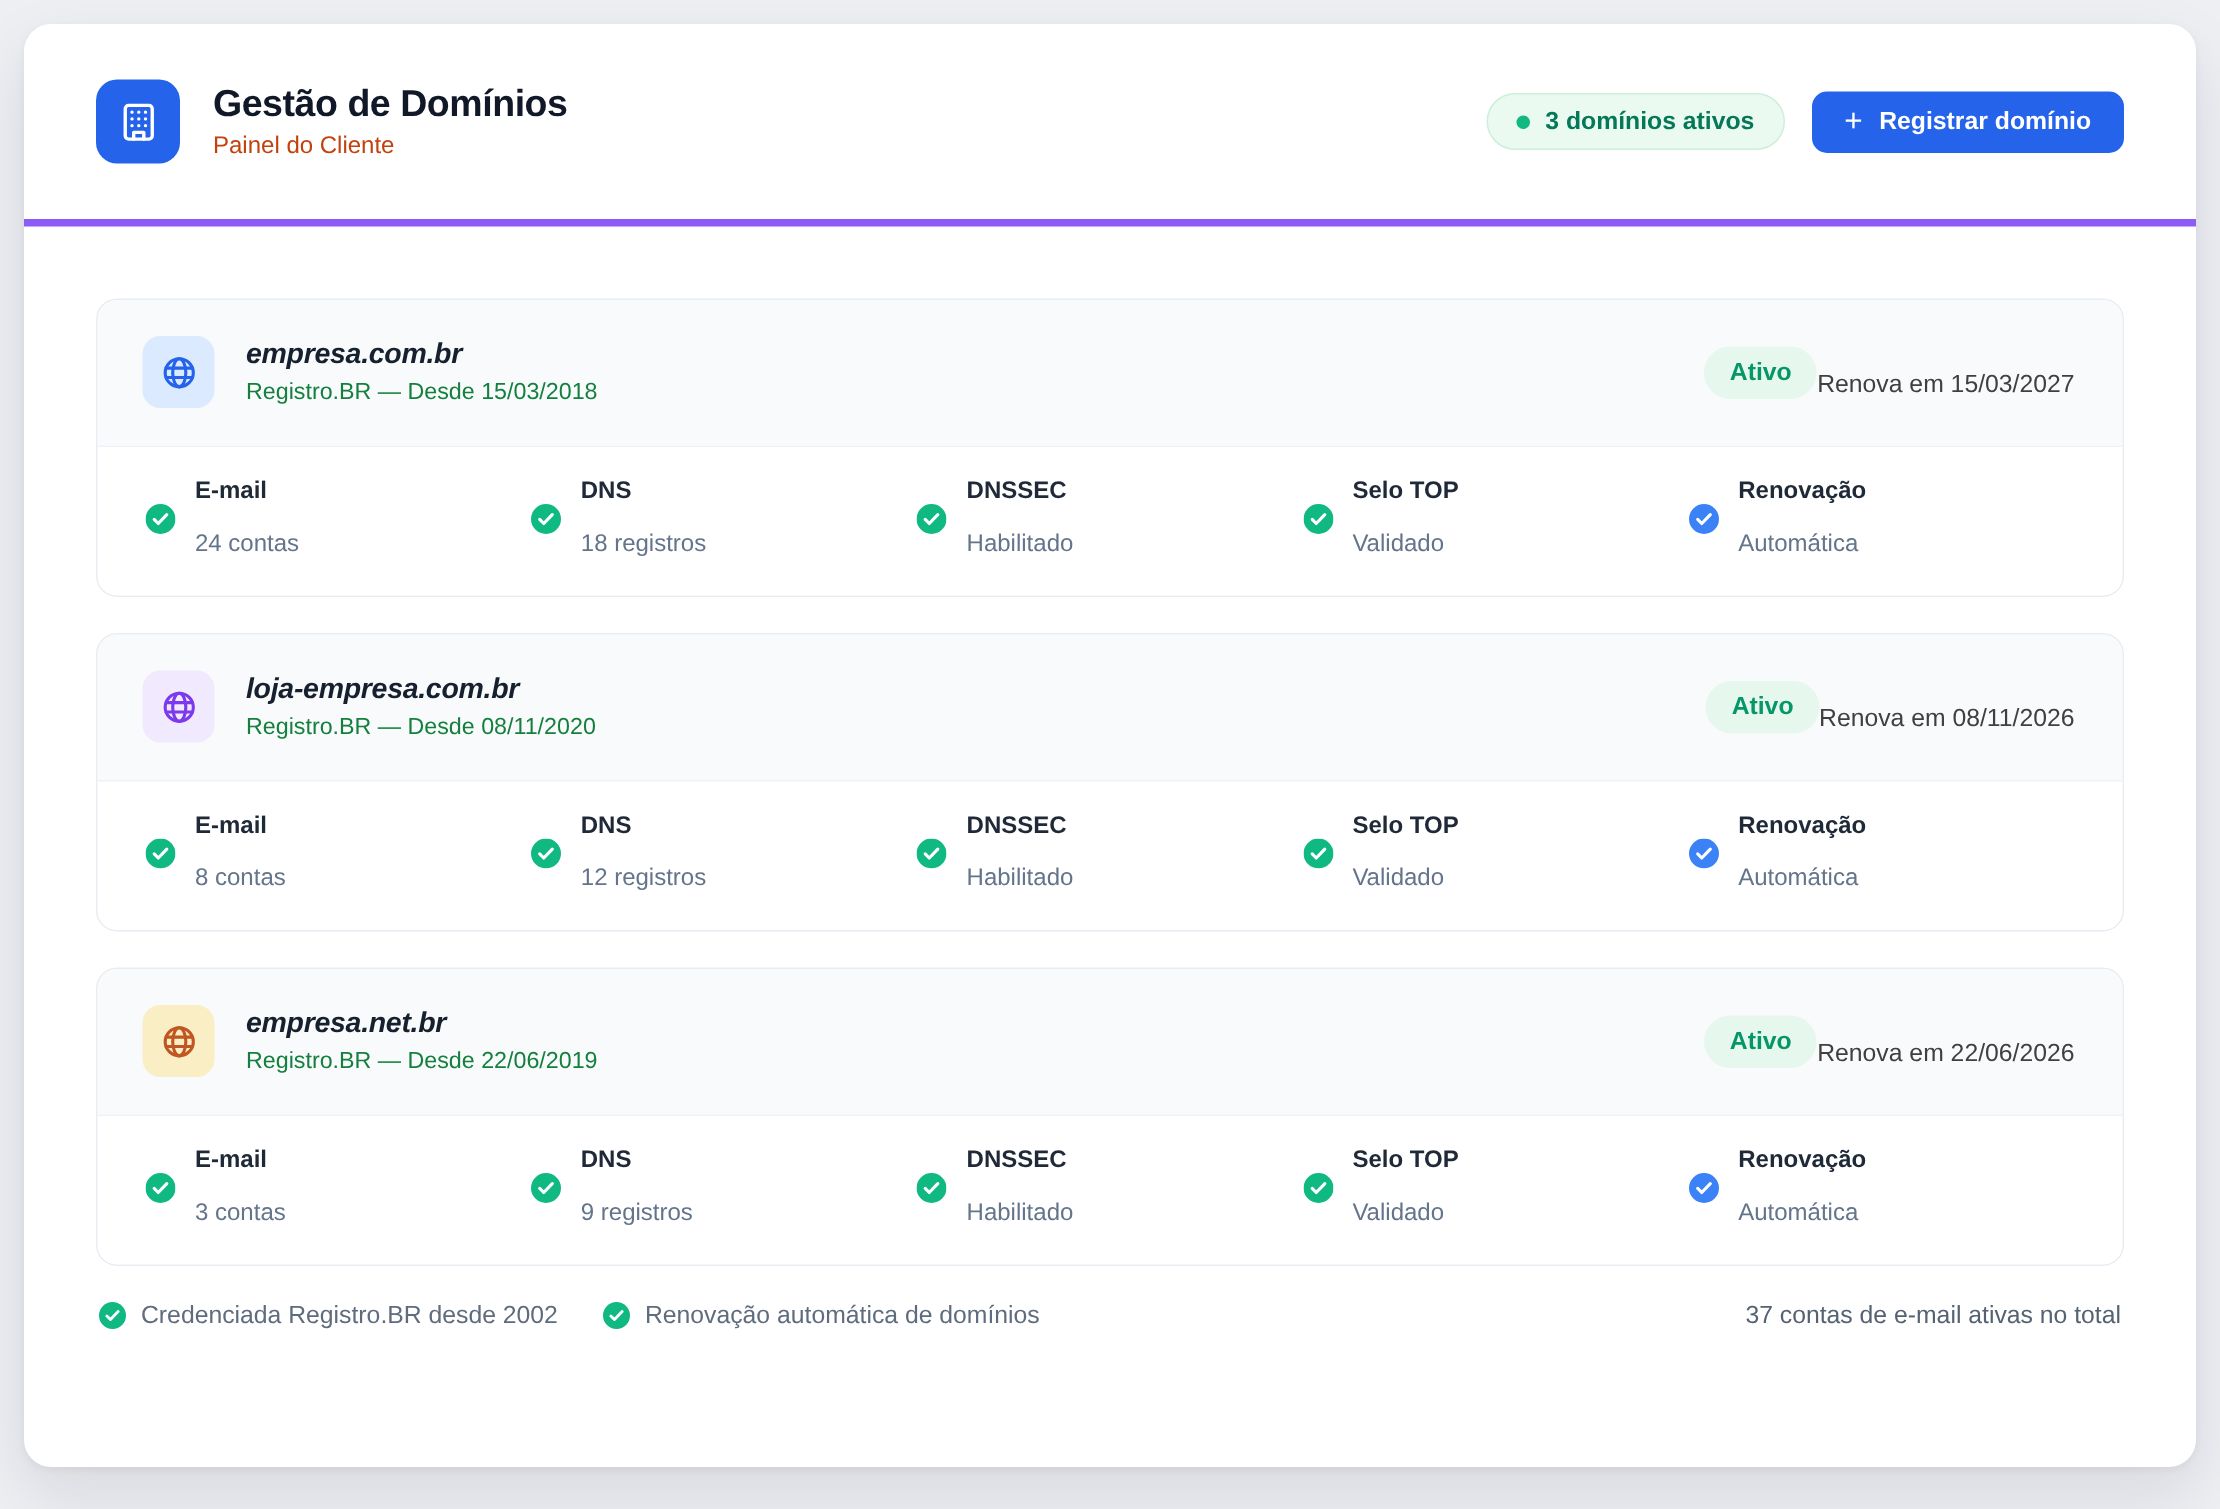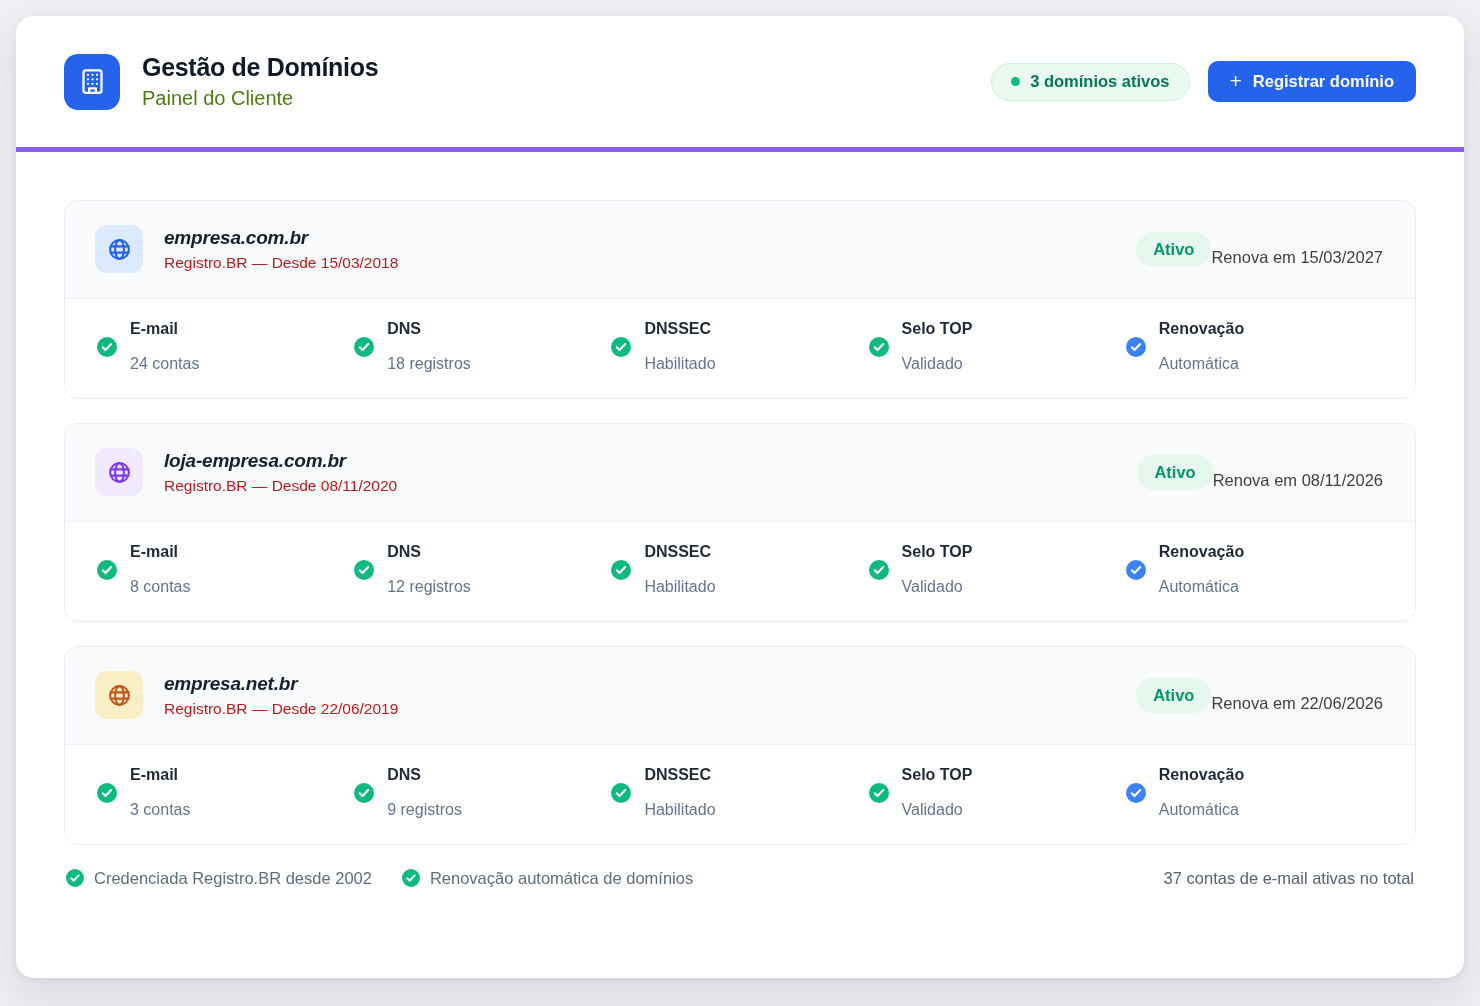--- a/index.html
+++ b/index.html
@@ -39,22 +39,22 @@
   }
   .app-tile svg { width: 27px; height: 27px; }
   .page-title {
     font-size: 25px;
     font-weight: 700;
     color: #111827;
     letter-spacing: -0.3px;
   }
   .page-subtitle {
     margin-top: 5px;
-    font-size: 20px;
-    color: #4d7c0f;
+    font-size: 16px;
+    color: #c2410c;
   }
   .header-right { display: flex; align-items: center; gap: 18px; }
   .active-badge {
     display: inline-flex; align-items: center; gap: 10px;
     height: 38px;
     padding: 0 19px;
     border-radius: 999px;
     background: #eafaf1;
     border: 1px solid #cdeeda;
     color: #047857;
@@ -109,21 +109,21 @@
   .tile--blue   { background: #dbeafe; color: #2563eb; }
   .tile--purple { background: #f1e9fd; color: #7c3aed; }
   .tile--amber  { background: #faeec5; color: #c05621; }
   .domain-name {
     font-size: 19px;
     font-weight: 700;
     color: #16202e;
     letter-spacing: -0.2px;
     font-style: italic;
   }
-  .domain-registrar { margin-top: 5px; font-size: 15.5px; color: #b91c1c; }
+  .domain-registrar { margin-top: 5px; font-size: 15.5px; color: #15803d; }
   .domain-meta { display: flex; align-items: flex-end; }
   .status-pill {
     padding: 8px 17px;
     border-radius: 999px;
     background: #e6f7ee;
     color: #059669;
     font-size: 16.5px;
     font-weight: 600;
   }
   .renewal-text { font-size: 16.5px; color: #404040; }

